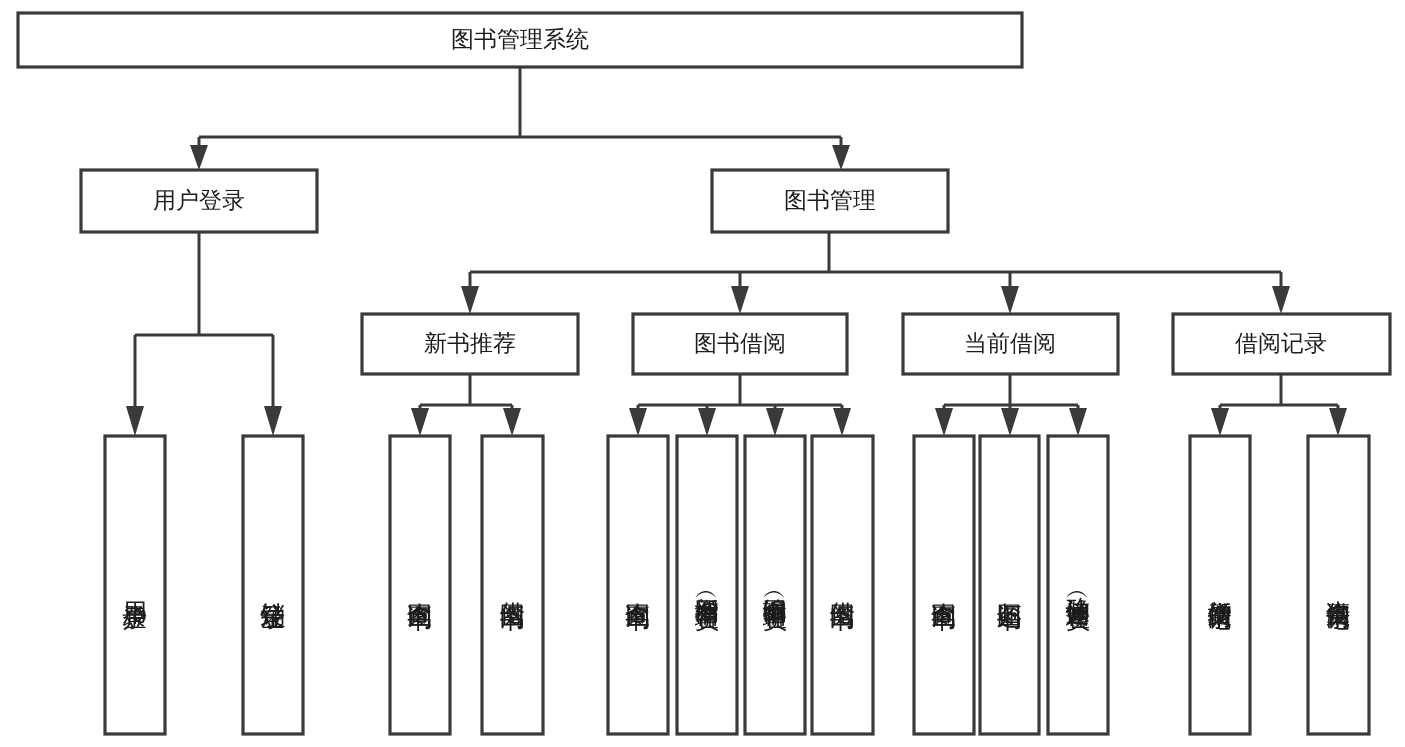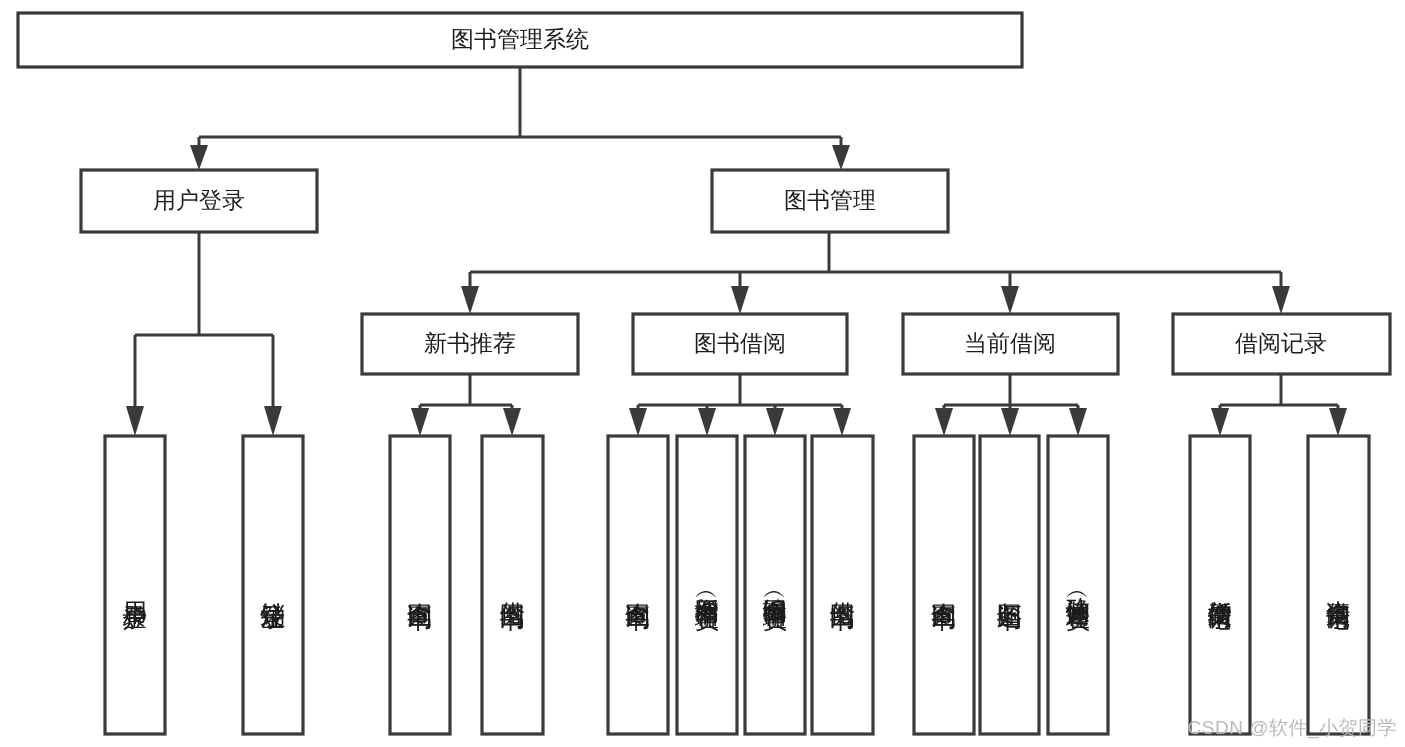--- a/index.html
+++ b/index.html
@@ -219,15 +219,14 @@
   <div class="leaf-label" style="left:745px; top:436px; width:60px; height:298px; font-size:24px;">编辑图书（管理员）</div>
   <div class="leaf-label" style="left:812px; top:436px; width:61px; height:298px;">借阅图书</div>
 
   <div class="leaf-label" style="left:914px; top:436px; width:60px; height:298px;">查询图书</div>
   <div class="leaf-label" style="left:980px; top:436px; width:59px; height:298px;">归还图书</div>
   <div class="leaf-label" style="left:1048px; top:436px; width:60px; height:298px; font-size:24px;">确认归还（管理员）</div>
 
   <div class="leaf-label" style="left:1190px; top:436px; width:60px; height:298px; font-size:24px;">新增借阅记录</div>
   <div class="leaf-label" style="left:1308px; top:436px; width:61px; height:298px; font-size:24px;">查询借阅记录</div>
 
-  <div class="watermark">CSDN @软件_小贺同学</div>
 
 </div>
 
 </body></html>

